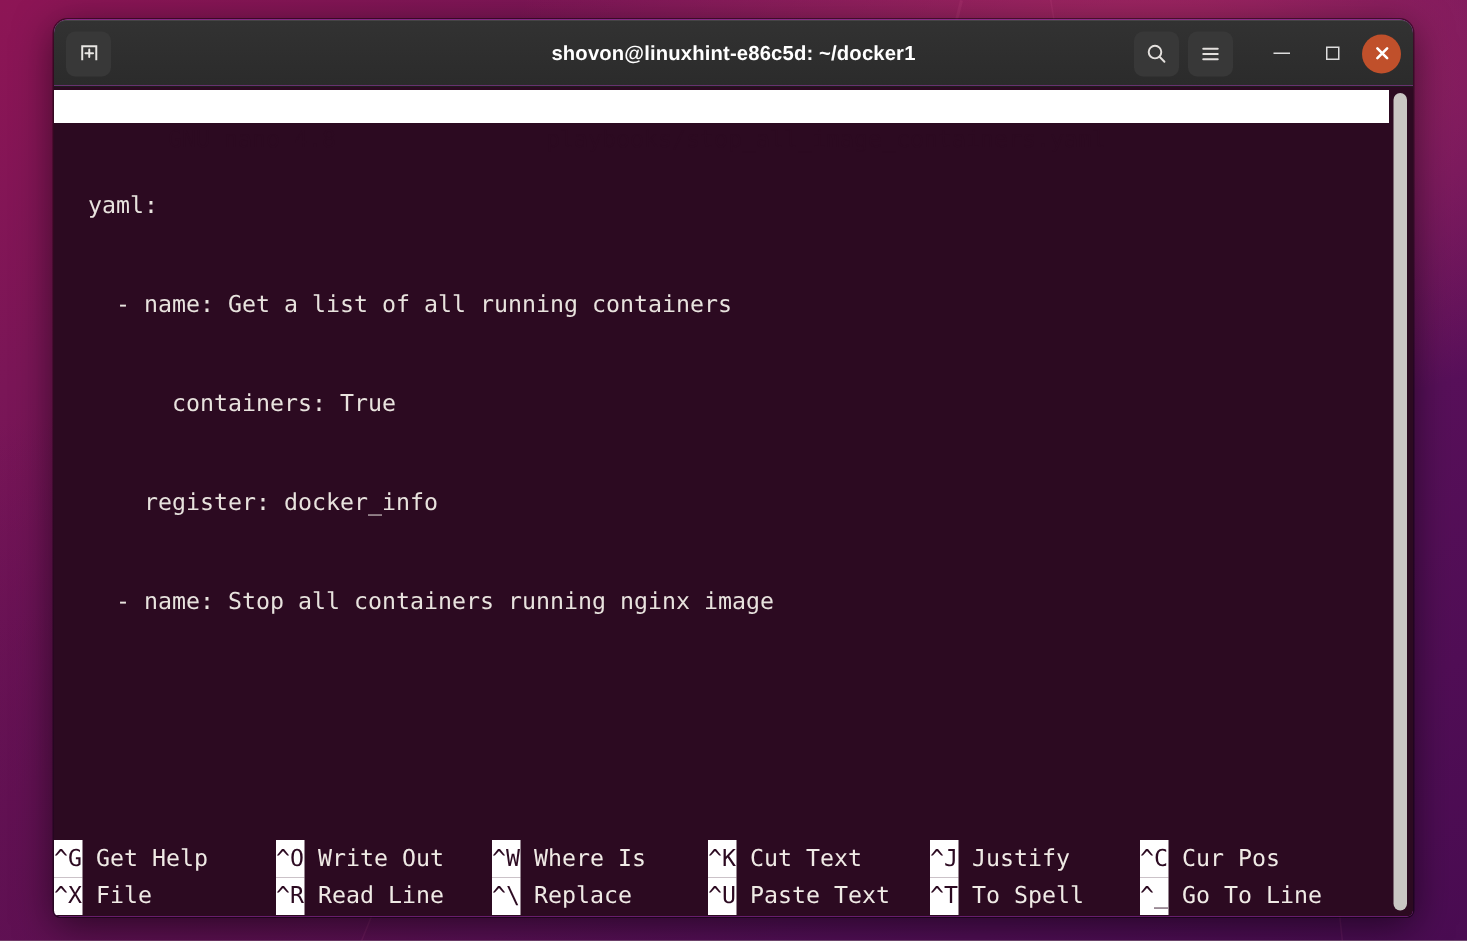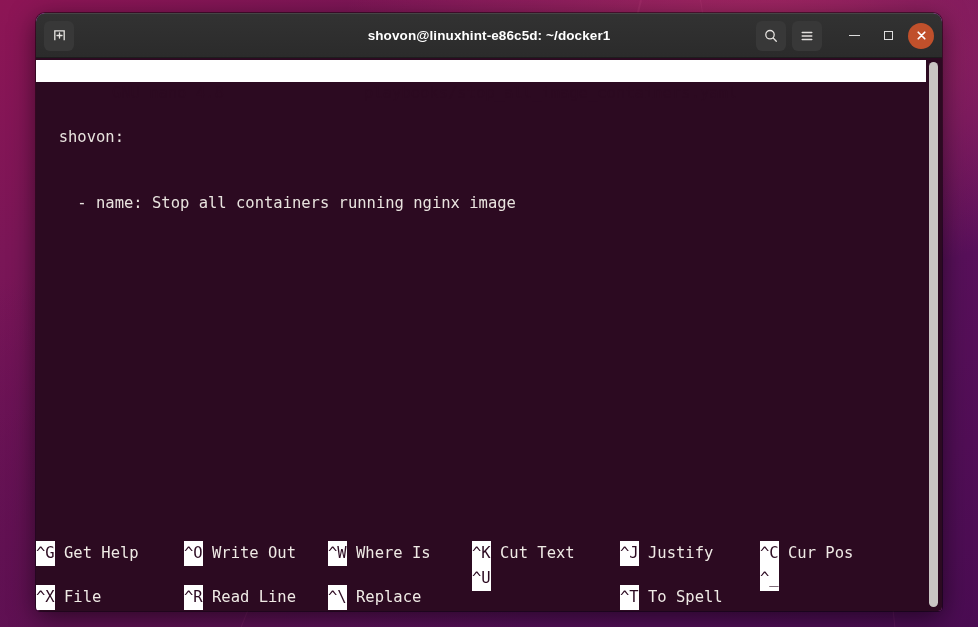--- a/index.html
+++ b/index.html
@@ -121,21 +121,21 @@
     font-family: "DejaVu Sans Mono", monospace;
     font-size: 15.5px;
     line-height: 25px;
   }
   .shrow { display: flex; white-space: pre; }
   .sh { display: flex; align-items: baseline; white-space: pre; }
   .sh .key {
     background: #ffffff; color: #2c0a21;
     padding: 0 0px; white-space: pre;
   }
-  .sh .lbl { color: #efeae5; white-space: pre; margin-top: 19px; }
+  .sh .lbl { color: #efeae5; white-space: pre; }
 
   
   .col-0 { width: 148px; }
   .col-1 { width: 144px; }
   .col-2 { width: 144px; }
   .col-3 { width: 148px; }
   .col-4 { width: 140px; }
   .col-5 { width: 150px; }
 
   
@@ -209,21 +209,24 @@
     </div>
   </div>
 
   <div class="term">
 
     <div class="nano-header">
       <span>GNU nano 4.8</span><span class="hdr-file">playbooks/stop_all_image_containers.yaml</span>
     </div>
 
     <div class="code">
-      <div class="ln">  shovon:</div>
+      <div class="ln">  yaml:</div>
+      <div class="ln">    - name: Get a list of all running containers</div>
+      <div class="ln">        containers: True</div>
+      <div class="ln">      register: docker_info</div>
       <div class="ln">    - name: Stop all containers running nginx image</div>
       
       
       
       
       
     </div>
 
     <div class="nano-footer">
 
@@ -233,23 +236,23 @@
         <div class="sh col-2"><span class="key">^W</span><span class="lbl"> Where Is</span></div>
         <div class="sh col-3"><span class="key">^K</span><span class="lbl"> Cut Text</span></div>
         <div class="sh col-4"><span class="key">^J</span><span class="lbl"> Justify</span></div>
         <div class="sh col-5"><span class="key">^C</span><span class="lbl"> Cur Pos</span></div>
       </div>
 
       <div class="shrow">
         <div class="sh col-0"><span class="key">^X</span><span class="lbl"> File</span></div>
         <div class="sh col-1"><span class="key">^R</span><span class="lbl"> Read Line</span></div>
         <div class="sh col-2"><span class="key">^\</span><span class="lbl"> Replace</span></div>
-        <div class="sh col-3"><span class="key">^U</span></div>
+        <div class="sh col-3"><span class="key">^U</span><span class="lbl"> Paste Text</span></div>
         <div class="sh col-4"><span class="key">^T</span><span class="lbl"> To Spell</span></div>
-        <div class="sh col-5"><span class="key">^_</span></div>
+        <div class="sh col-5"><span class="key">^_</span><span class="lbl"> Go To Line</span></div>
       </div>
 
     </div>
 
     <div class="vscroll">
       <div class="thumb"></div>
     </div>
 
   </div>
 </div>

